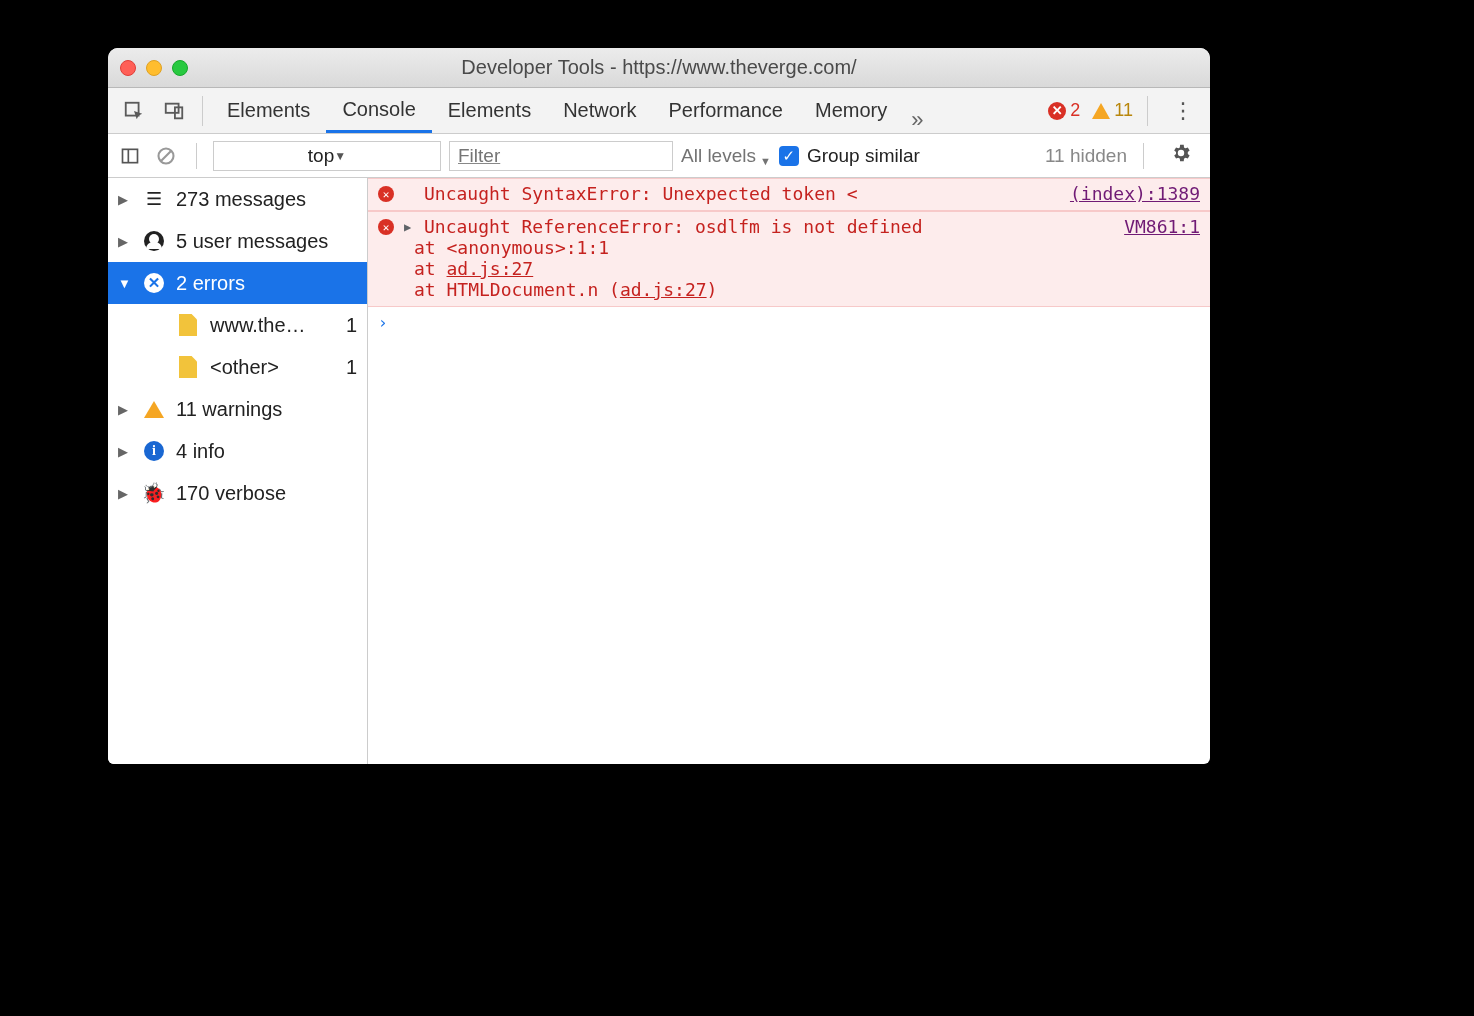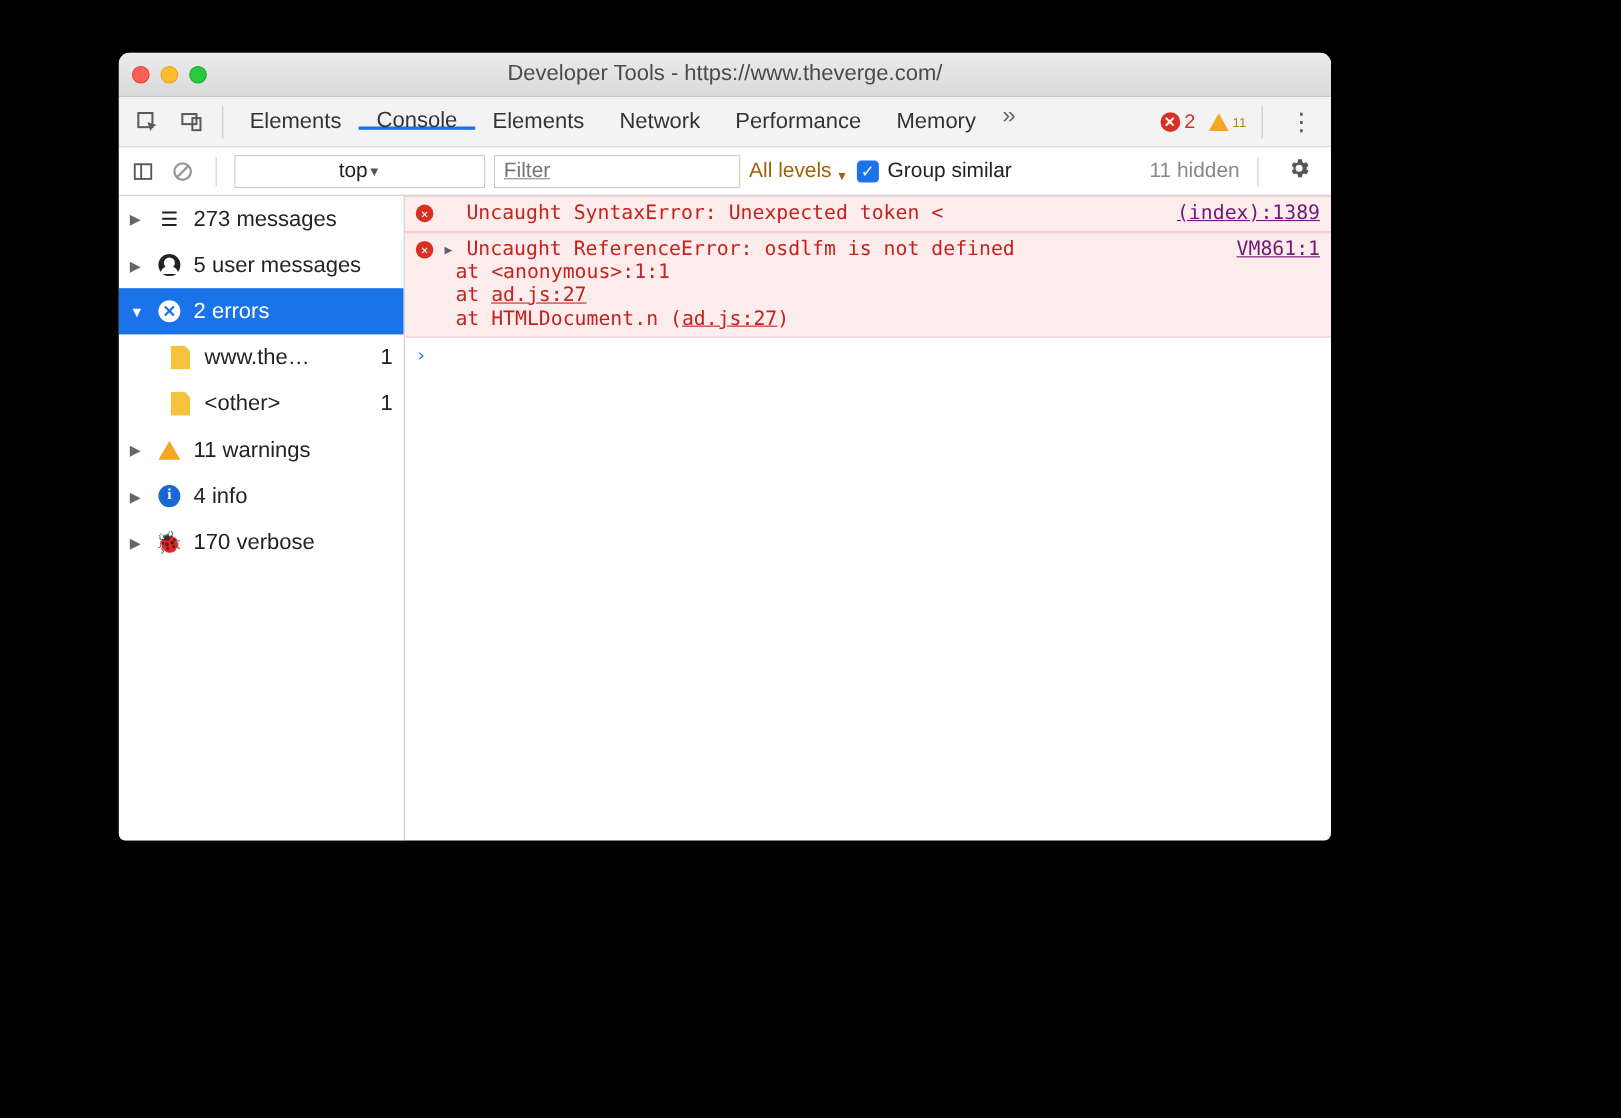--- a/index.html
+++ b/index.html
@@ -42,41 +42,41 @@
   .title-text {
     position:absolute; left:0; right:0; text-align:center;
     font-size:20px; color:#4a4a4a;
   }
   
   .tabsrow {
     height: 46px;
     background:#f3f3f3;
     border-bottom:1px solid #ccc;
     display:flex; align-items:center;
-    padding:15px 6px;
+    padding:0 6px;
   }
   .tool-icon {
     width:32px; height:32px;
     display:flex; align-items:center; justify-content:center;
     color:#5a5a5a;
     margin:0 4px;
   }
   .vsep { width:1px; height:30px; background:#ccc; margin:0 8px;}
   .tabs { display:flex; align-items:flex-end; height:100%;}
   .tab {
     padding: 0 16px;
     height:100%;
     display:flex; align-items:center;
     color:#333; font-size:20px; cursor:default;
   }
   .tab.active { color:#333; border-bottom:3px solid #1a73e8; }
   .tabs .more { color:#666; font-size:22px; padding:0 8px;}
   .tab-right { margin-left:auto; display:flex; align-items:center; gap:6px;}
   .badge-err { display:flex; align-items:center; gap:4px; color:#d93025; font-size:18px;}
-  .badge-warn { display:flex; align-items:center; gap:4px; color:#b8860b; font-size:12px; margin-left:6px;text-align:right;}
+  .badge-warn { display:flex; align-items:center; gap:4px; color:#b8860b; font-size:18px; margin-left:6px;text-align:right;}
   .circ { width:18px; height:18px; border-radius:50%; display:flex; align-items:center; justify-content:center; font-size:13px; font-weight:bold; color:#fff;}
   .circ.err{ background:#d93025;}
   .tri-warn{
     width:0;height:0;border-left:9px solid transparent;border-right:9px solid transparent;border-bottom:16px solid #f5a623; position:relative;
   }
   .kebab { font-size:22px; color:#555; padding:0 10px;}
   
   .filterrow{
     height:44px; background:#fff; border-bottom:1px solid #ccc;
     display:flex; align-items:center; padding:0 8px; gap:8px;
@@ -85,35 +85,35 @@
   .context-select{
     border:1px solid #ccc; height:30px; width:228px;
     display:flex; align-items:center; justify-content:center;
     padding:0 8px; font-size:19px; color:#222;
   }
   .context-select .tri{ color:#555; font-size:12px;}
   .filter-input{
     border:1px solid #ccc; height:30px; width:224px;
     padding:0 8px; font-size:19px; color:#888;text-decoration:underline;
   }
-  .levels{ color:#a16207; font-size:19px; display:flex; align-items:flex-end; gap:4px;}
+  .levels{ color:#737373; font-size:19px; display:flex; align-items:flex-end; gap:4px;}
   .chk { display:flex; align-items:center; gap:8px; color:#222; font-size:19px;}
   .chkbox{ width:20px;height:20px;border-radius:4px;background:#1a73e8;display:flex;align-items:center;justify-content:center;color:#fff;font-size:15px;}
   .hidden-count{ color:#888; font-size:19px; margin-left:auto;}
   .gear{ color:#555; padding:0 10px;}
   
   .main{ flex:1; display:flex; overflow:hidden;}
   .sidebar{ width:260px; border-right:1px solid #ccc; overflow:hidden; background:#fff;}
   .srow{ height:42px; display:flex; align-items:center; padding:0 10px; gap:10px; font-size:20px; color:#222;}
   .srow .disc{ color:#666; font-size:13px; width:14px;}
   .srow.selected{ background:#1a73e8; color:#fff;}
   .srow.selected .disc{ color:#fff;}
   .srow .ricon{ width:24px; display:flex; justify-content:center;}
   .fileicon{ width:18px;height:22px;background:#f2c33b; position:relative; clip-path: polygon(0 0, 70% 0, 100% 25%, 100% 100%, 0 100%);}
-  .srow.sub{ padding-left:44px; justify-content:space-between;}
+  .srow.sub{ padding-left:68px; justify-content:space-between;}
   .srow.sub .left{display:flex;align-items:center;gap:10px;}
   .srow .count{ color:#222;}
   .icon-msgs{font-size:18px;}
   .icon-user{width:20px;height:20px;border-radius:50%;background:#222;position:relative;}
   .icon-user::after{content:"";position:absolute;width:10px;height:10px;border-radius:50%;background:#fff;left:5px;top:3px;}
   .icon-user::before{content:"";position:absolute;width:16px;height:7px;border-radius:8px 8px 0 0;background:#fff;left:2px;top:11px;}
   .icon-errcircle{width:20px;height:20px;border-radius:50%;background:#fff;display:flex;align-items:center;justify-content:center;color:#1a73e8;font-weight:bold;font-size:15px;}
   .srow.selected .icon-errcircle{background:#fff;color:#1a73e8;}
   .icon-warn{width:0;height:0;border-left:10px solid transparent;border-right:10px solid transparent;border-bottom:17px solid #f5a623;}
   .icon-info{width:20px;height:20px;border-radius:50%;background:#1967d2;color:#fff;display:flex;align-items:center;justify-content:center;font-weight:bold;font-size:14px;font-family:Georgia,serif;}

